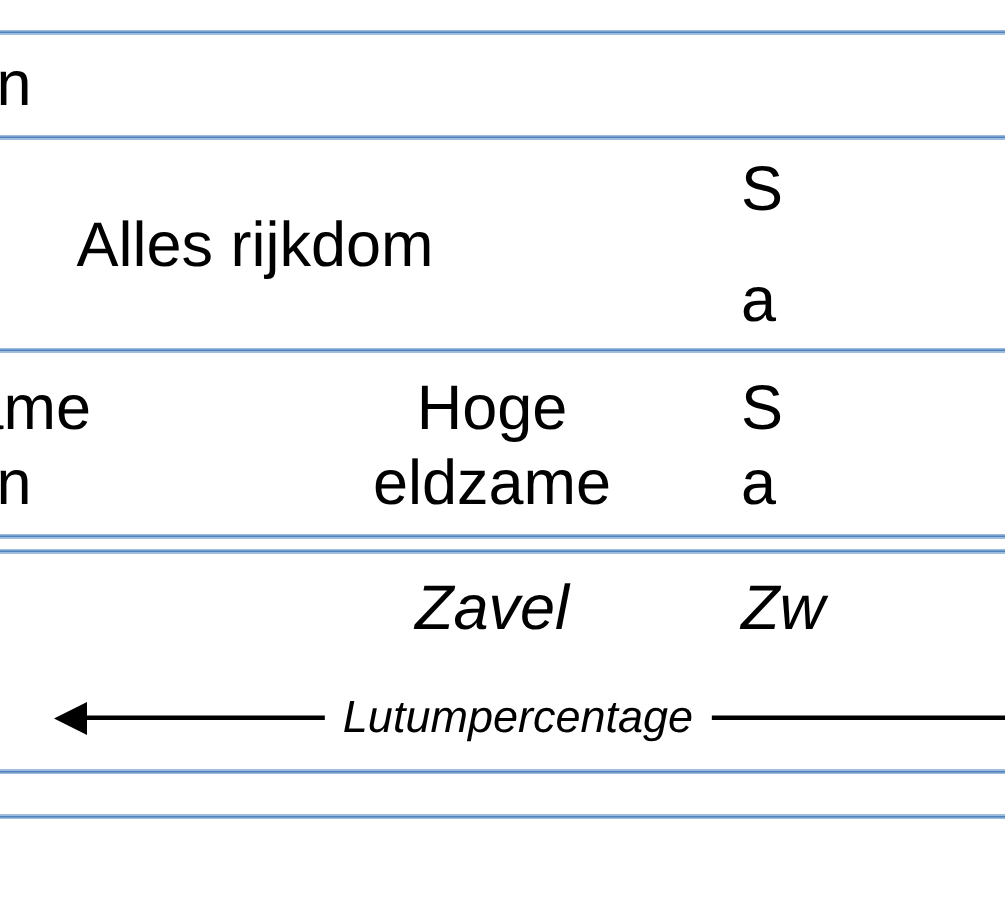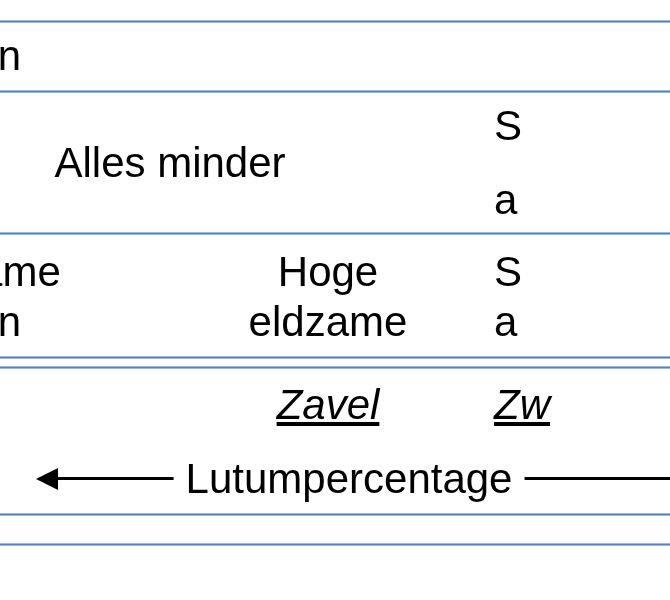--- a/index.html
+++ b/index.html
@@ -72,21 +72,21 @@
     display: flex;
     flex-direction: column;
     justify-content: center;
     line-height: 1.18;
   }
   .cell.c1 { width: 296px; padding-left: 18px; }
   .cell.c2 { width: 296px; align-items: center; text-align: center; }
   .cell.c3 { width: 310px; padding-left: 18px; }
 
   .t-big     { font-size: 42px; }
-  .t-italic  { font-size: 42px; font-style: italic; text-decoration: underline; }
+  .t-italic  { font-size: 42px; font-style: italic; }
 
   
   #row-top {
     top: 23px;
     height: 66px;
   }
   #row-top .cell.c1 { width: 296px; }
 
   
   #row-alles {
@@ -122,21 +122,22 @@
   .axis-inner {
     position: relative;
     width: 902px;
     height: 62px;
   }
   .axis-caption {
     position: absolute;
     left: 50%;
     top: 50%;
     transform: translate(-46%, -50%);
-    font-size: 42px;
+    font-size: 30px;
+    font-style: italic;
     white-space: nowrap;
     background: #ffffff;
     padding: 0 12px;
     z-index: 2;
   }
   .axis-arrow {
     position: absolute;
     left: 152px;
     right: 96px;
     top: 50%;
@@ -184,21 +185,21 @@
     <div class="row" id="row-top">
       <div class="cell c1">
         <span class="t-big">oorten</span>
       </div>
       <div class="cell c2"></div>
       <div class="cell c3"></div>
     </div>
 
     <div class="row" id="row-alles">
       <div class="span-2">
-        <span class="t-big">Alles minder</span>
+        <span class="t-big">Alles rijkdom</span>
       </div>
       <div class="cell c3">
         <span class="t-big">S</span>
         <span class="t-big" style="margin-top:24px;">a</span>
       </div>
     </div>
 
     <div class="row" id="row-soorten">
       <div class="cell c1">
         <span class="t-big">eldzame</span>

